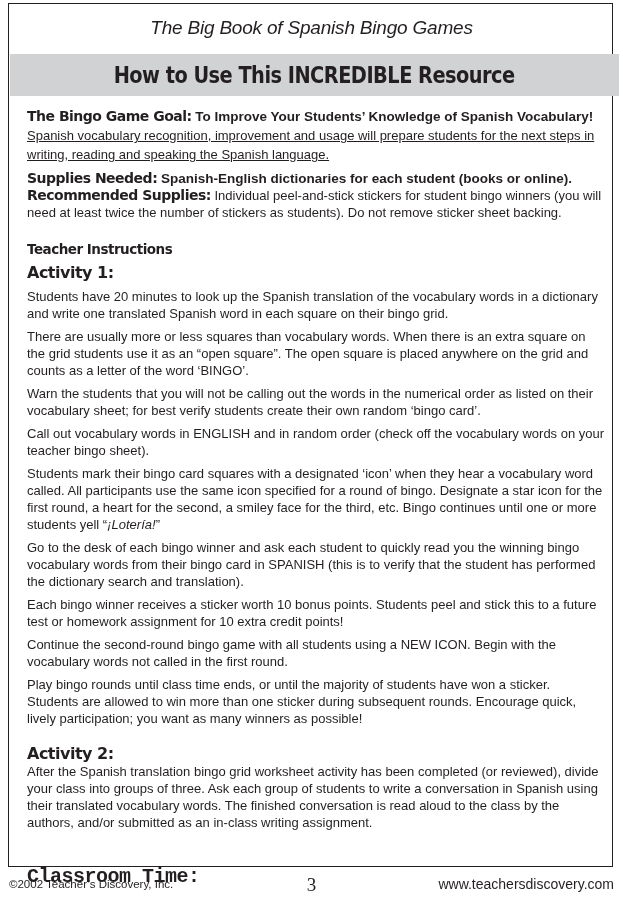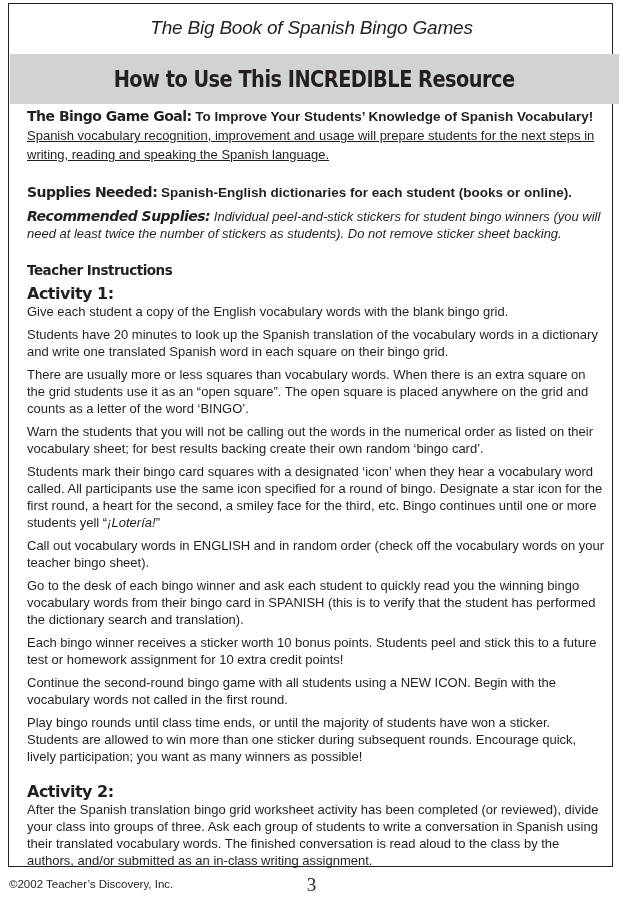--- a/index.html
+++ b/index.html
@@ -2,21 +2,21 @@
 <html><head>
 <meta charset="utf-8">
 <style>
   html, body { margin:0; padding:0; background:#ffffff; }
   body { width:623px; height:900px; position:relative; overflow:hidden;
          font-family:"Liberation Sans", "DejaVu Sans", sans-serif; color:#231f20; }
   .frame { position:absolute; left:8px; top:3px; width:605px; height:864px;
            border:1.5px solid #231f20; box-sizing:border-box; }
   .running-head { position:absolute; left:0; right:0; top:17px; text-align:center;
                   font-style:italic; font-size:19px; letter-spacing:-0.2px; }
-  .banner { position:absolute; left:10px; right:4px; top:54px; height:50px; background:#d1d2d4;
+  .banner { position:absolute; left:10px; right:4px; top:54px; height:42px; background:#d1d2d4;
             display:flex; align-items:center; justify-content:center; }
   .banner-title { font-family:"DejaVu Sans", sans-serif; font-weight:bold; font-size:22.5px;
                   letter-spacing:-0.6px; transform:scaleX(0.86); white-space:nowrap; }
   .content { position:absolute; left:27px; right:18px; top:108px; font-size:13px; line-height:17px; }
   .hand { font-family:"DejaVu Sans", sans-serif; font-weight:bold; letter-spacing:-0.5px; }
   p { margin:0; }
   .row1 { margin-bottom:3px; }
   .row1 .hand { font-size:14px; }
   .goal-text { font-weight:bold; font-size:13.5px;margin-top:24px; }
   .block { margin-top:3px; }
@@ -44,47 +44,47 @@
   <div class="banner-title">How to Use This INCREDIBLE Resource</div>
 </div>
 
 <div class="content">
   <p class="row1">
     <span class="hand">The Bingo Game Goal:</span>
     <span class="goal-text">To Improve Your Students’ Knowledge of Spanish Vocabulary!</span>
   </p>
   <p style="margin-top:-2px; line-height:19px;text-decoration:underline;">Spanish vocabulary recognition, improvement and usage will prepare students for the next steps in writing, reading and speaking the Spanish language.</p>
 
-  <p class="block supplies" style="margin-top:20px;">
+  <p class="block supplies" style="margin-top:6px;">
     <span class="hand">Supplies Needed:</span>
     <span class="supplies-text">Spanish-English dictionaries for each student (books or online).</span>
   </p>
 
-  <p class="block" style="margin-top:7px;font-style:italic;">
+  <p class="block" style="margin-top:0;">
     <span class="hand" style="font-size:14px;">Recommended Supplies:</span>
     <span>Individual peel-and-stick stickers for student bingo winners (you will need at least twice the number of stickers as students). Do not remove sticker sheet backing.</span>
   </p>
 
   <div class="hand section-head">Teacher Instructions</div>
   <div class="hand activity-head">Activity 1:</div>
 
-  <p class="para first">Give each student a copy of the English vocabulary words with the blank bingo grid.</p>
   <p class="para">Students have 20 minutes to look up the Spanish translation of the vocabulary words in a dictionary and write one translated Spanish word in each square on their bingo grid.</p>
   <p class="para">There are usually more or less squares than vocabulary words. When there is an extra square on the grid students use it as an “open square”. The open square is placed anywhere on the grid and counts as a letter of the word ‘BINGO’.</p>
-  <p class="para">Warn the students that you will not be calling out the words in the numerical order as listed on their vocabulary sheet; for best results backing create their own random ‘bingo card’.</p>
+  <p class="para">Warn the students that you will not be calling out the words in the numerical order as listed on their vocabulary sheet; for best verify students create their own random ‘bingo card’.</p>
+  <p class="para">Call out vocabulary words in ENGLISH and in random order (check off the vocabulary words on your teacher bingo sheet).</p>
   <p class="para"><span>Students mark their bingo card squares with a designated ‘icon’ when they hear a vocabulary word called. All participants use the same icon specified for a round of bingo. Designate a star icon for the first round, a heart for the second, a smiley face for the third, etc. Bingo continues until one or more students yell “</span><em>¡Lotería!</em><span>”</span></p>
-  <p class="para">Call out vocabulary words in ENGLISH and in random order (check off the vocabulary words on your teacher bingo sheet).</p>
   <p class="para">Go to the desk of each bingo winner and ask each student to quickly read you the winning bingo vocabulary words from their bingo card in SPANISH (this is to verify that the student has performed the dictionary search and translation).</p>
   <p class="para">Each bingo winner receives a sticker worth 10 bonus points. Students peel and stick this to a future test or homework assignment for 10 extra credit points!</p>
   <p class="para">Continue the second-round bingo game with all students using a NEW ICON. Begin with the vocabulary words not called in the first round.</p>
   <p class="para">Play bingo rounds until class time ends, or until the majority of students have won a sticker. Students are allowed to win more than one sticker during subsequent rounds. Encourage quick, lively participation; you want as many winners as possible!</p>
 
   <div class="hand activity-head" style="margin-top:18px;">Activity 2:</div>
   <p class="para first">After the Spanish translation bingo grid worksheet activity has been completed (or reviewed), divide your class into groups of three. Ask each group of students to write a conversation in Spanish using their translated vocabulary words. The finished conversation is read aloud to the class by the authors, and/or submitted as an in-class writing assignment.</p>
 
   <div class="hand classroom-head">Classroom Time:</div>
 
 </div>
 
 <div class="footer">
   <span class="copyright">©2002 Teacher’s Discovery, Inc.</span>
   <span class="page-num">3</span>
+  <span class="website">www.teachersdiscovery.com</span>
 </div>
 
 </body></html>

